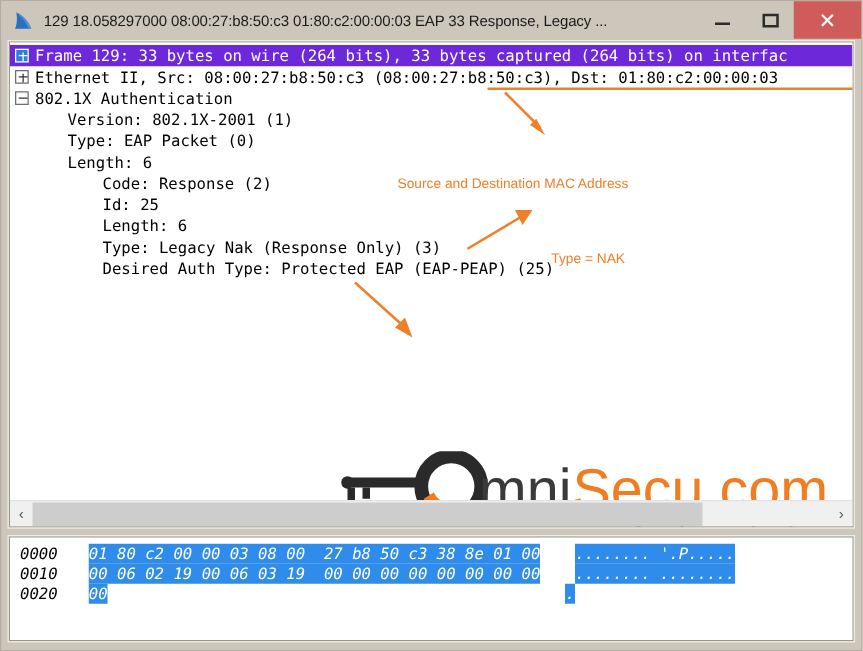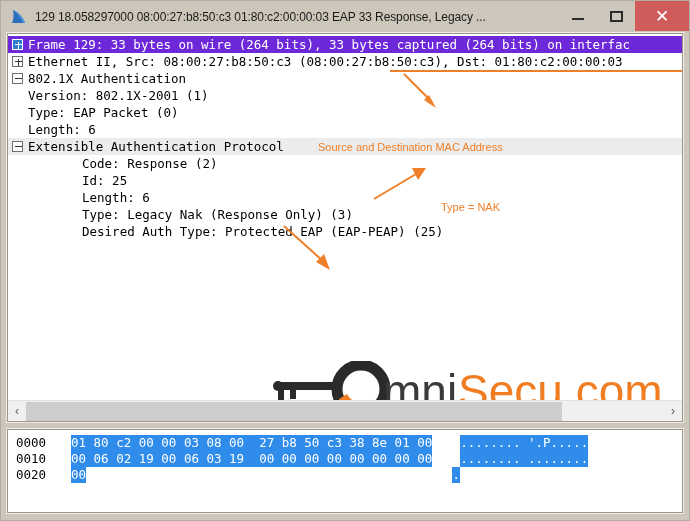--- a/index.html
+++ b/index.html
@@ -143,21 +143,21 @@
   .exp.plus::after {
     content: "";
     position: absolute;
     left: 5px; top: 2px;
     width: 1px; height: 7px;
     background: #333;
   }
   .trow.sel .exp.plus::after { background: #ffffff; }
   .exp.none { border: none; background: transparent; }
   .exp.none::before { display: none; }
-  .ind1 { padding-left: 4px; }
+  .ind1 { padding-left: 30px; }
   .ind2 { padding-left: 58px; }
   .tlabel { overflow: hidden; }
 
   
   #hscroll {
     position: absolute;
     left: 0; right: 0; bottom: 0;
     height: 21px;
     background: #f0f0f0;
     border-top: 1px solid #e2e2e2;
@@ -214,20 +214,21 @@
   
   #hex-pane {
     flex: 1 1 auto;
     margin-top: 7px;
     background: #ffffff;
     border: 1px solid #9d968b;
     outline: 1px solid #efece6;
     overflow: hidden;
     padding: 5px 0 0 8px;
     position: relative;
+    font-style: italic;
   }
   .hrow {
     height: 16px;
     line-height: 16px;
     white-space: nowrap;
     font-family: "DejaVu Sans Mono", monospace;
     font-size: 12.5px;
     display: flex;
   }
   .hoff {
@@ -293,24 +294,20 @@
             <span class="tlabel">Version: 802.1X-2001 (1)</span>
           </div>
           <div class="trow ind1">
             <span class="exp none"></span>
             <span class="tlabel">Type: EAP Packet (0)</span>
           </div>
           <div class="trow ind1">
             <span class="exp none"></span>
             <span class="tlabel">Length: 6</span>
           </div>
-          <div class="trow shaded ind1">
-            <span class="exp minus"></span>
-            <span class="tlabel">Extensible Authentication Protocol</span>
-          </div>
           <div class="trow ind2">
             <span class="exp none"></span>
             <span class="tlabel">Code: Response (2)</span>
           </div>
           <div class="trow ind2">
             <span class="exp none"></span>
             <span class="tlabel">Id: 25</span>
           </div>
           <div class="trow ind2">
             <span class="exp none"></span>

